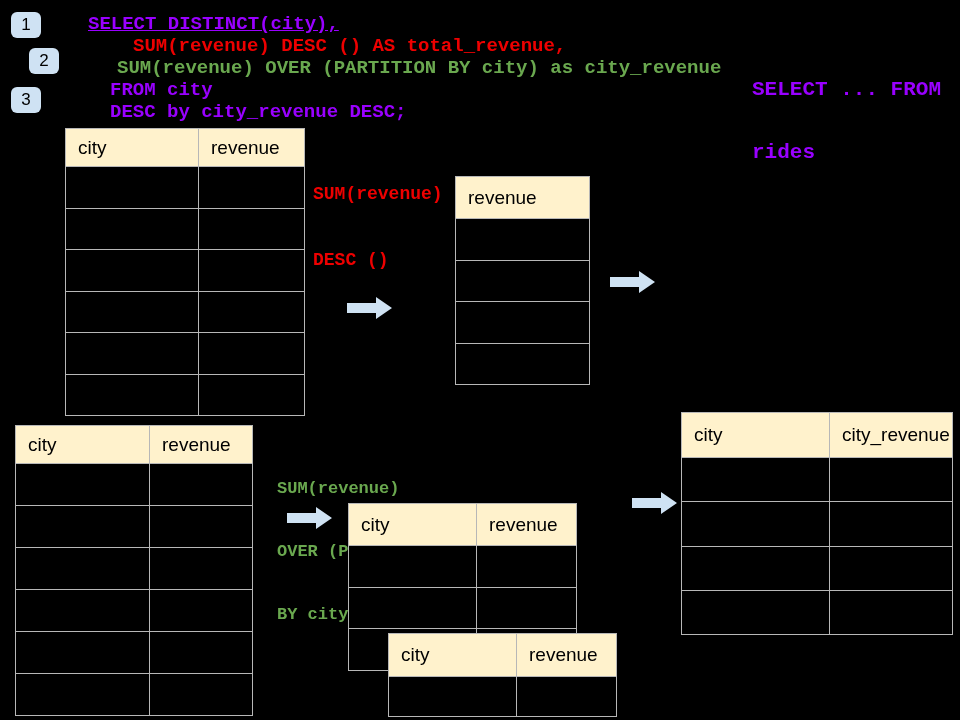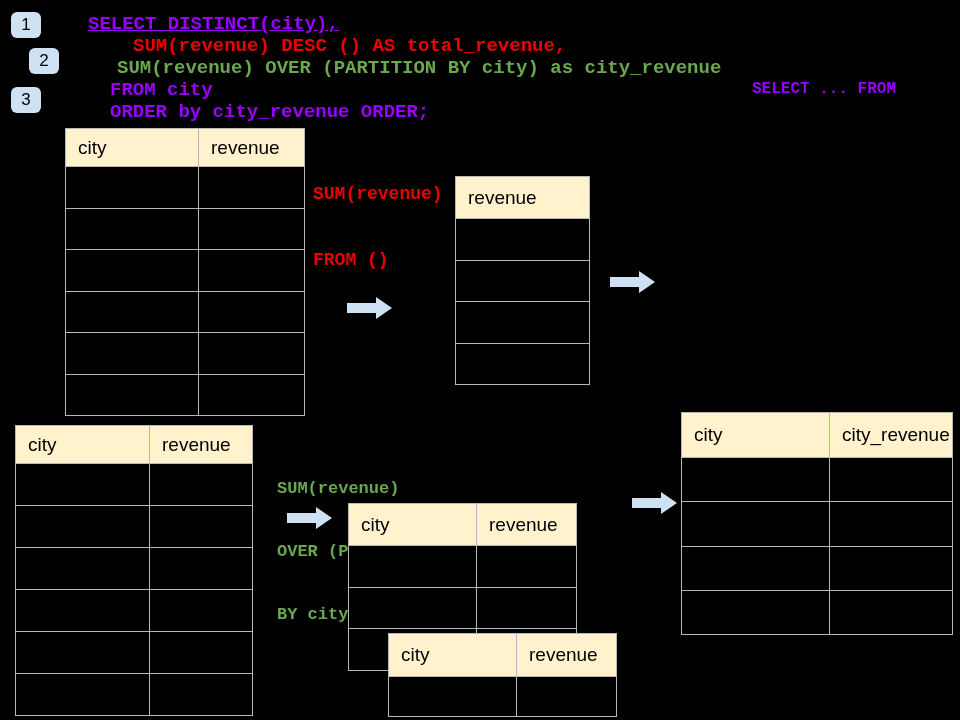--- a/index.html
+++ b/index.html
@@ -11,21 +11,21 @@
   .badge{width:30px;height:26px;background:var(--badgeBlue);border-radius:6px;
          display:flex;align-items:center;justify-content:center;
          color:#000;font-size:17px;font-family:"Liberation Sans",sans-serif;}
 
   
   .code{font-family:"Liberation Mono","DejaVu Sans Mono",monospace;font-weight:bold;white-space:pre;}
   .main-code{font-size:19px;line-height:22px;}
   .purple{color:var(--purple);}
   .red{color:var(--red);}
   .green{color:var(--green);}
-  .side-note{font-size:16px;line-height:21px;}
+  .side-note{font-size:21px;line-height:21px;}
   .ann-total{font-size:18px;line-height:22px;}
   .ann-part{font-size:17px;line-height:21px;}
 
   
   table{border-collapse:collapse;table-layout:fixed;background:#737373;}
   th{background:var(--tableHeaderBg);color:#000;font-weight:normal;font-size:19px;
      text-align:left;padding:0 0 0 12px;border:1px solid var(--tableBorder);}
   td{border:1px solid var(--tableBorder);background:#000;padding:0;}
 
   .t-source{width:240px;}        .t-source th{height:37px;}        .t-source td{height:40.5px;}
@@ -49,29 +49,30 @@
 <div class="canvas">
 
   <div class="abs badge" style="left:11px;top:12px;">1</div>
   <div class="abs badge" style="left:29px;top:48px;">2</div>
   <div class="abs badge" style="left:11px;top:87px;">3</div>
 
   <div class="abs code main-code purple" style="left:88px;top:13px;text-decoration:underline;">SELECT DISTINCT(city),</div>
   <div class="abs code main-code red" style="left:133px;top:35px;">SUM(revenue) DESC () AS total_revenue,</div>
   <div class="abs code main-code green" style="left:117px;top:57px;">SUM(revenue) OVER (PARTITION BY city) as city_revenue</div>
   <div class="abs code main-code purple" style="left:110px;top:79px;">FROM city</div>
-  <div class="abs code main-code purple" style="left:110px;top:101px;">ORDER by city_revenue ORDER;</div>
+  <div class="abs code main-code purple" style="left:110px;top:101px;">DESC by city_revenue DESC;</div>
 
   <div class="abs code side-note purple" style="left:752px;top:37px;">
     <div>SELECT ... FROM</div>
+    <div>rides</div>
   </div>
 
   <div class="abs code ann-total red" style="left:313px;top:139px;">
     <div>SUM(revenue)</div>
-    <div>FROM ()</div>
+    <div>DESC ()</div>
   </div>
 
   <div class="abs code ann-part green" style="left:277px;top:436px;">
     <div>SUM(revenue)</div>
     <div>OVER (PARTITION</div>
     <div>BY city)</div>
   </div>
 
   <table class="abs t-source" style="left:65px;top:128px;">
     <thead>

